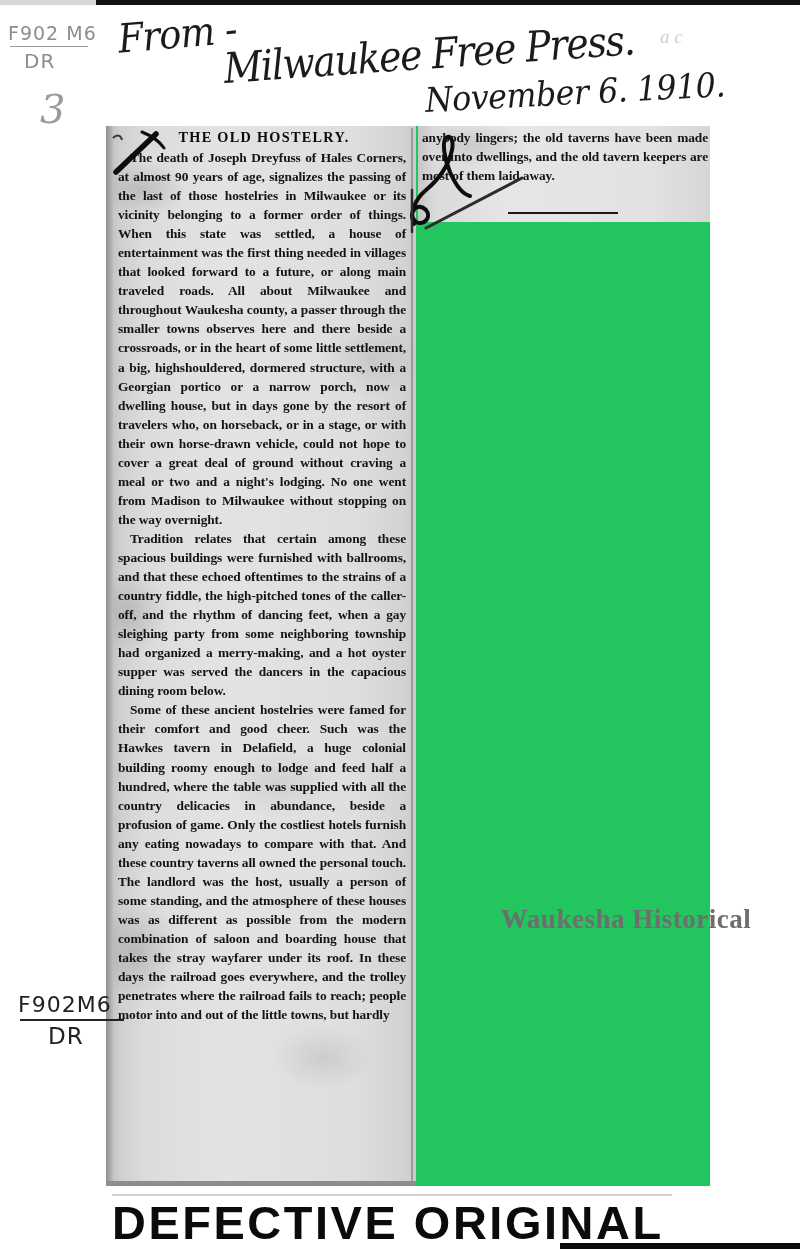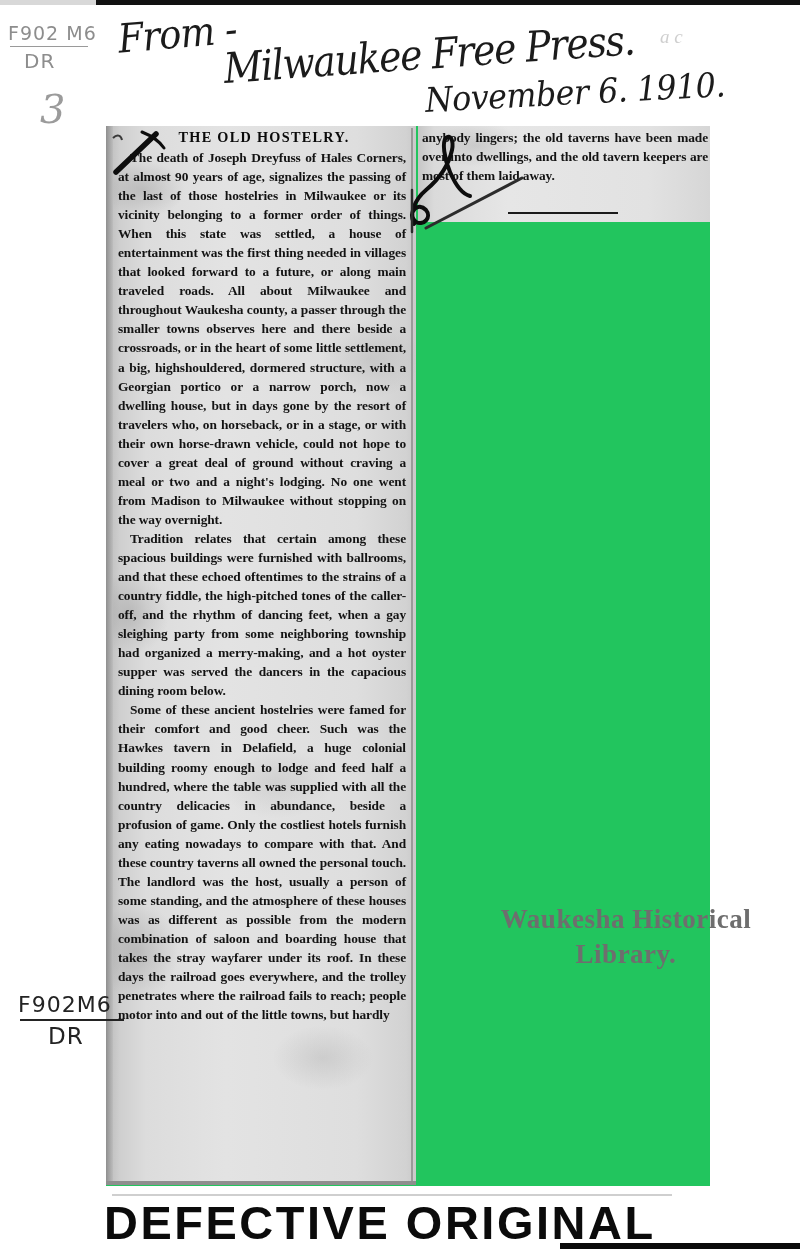--- a/index.html
+++ b/index.html
@@ -272,21 +272,21 @@
   }
   #library-stamp .line2 {
     display: block;
     font-size: 27px;
     letter-spacing: 0.5px;
   }
 
   
   #defective-banner {
     position: absolute;
-    left: 104px;
+    left: 112px;
     top: 1196px;
     width: 688px;
     height: 50px;
   }
   #defective-banner .label {
     position: absolute;
     left: 0px;
     top: 0px;
     font-family: "Liberation Sans", sans-serif;
     font-weight: bold;
@@ -370,21 +370,20 @@
   </svg>
 
   <div class="callnum" id="callnum-bottom">
     <span>F902M6</span>
     <span class="rule"></span>
     <span class="den">DR</span>
   </div>
 
   <div id="library-stamp">
     <span class="line1">Waukesha Historical</span>
-    <span class="line2">Library.</span>
   </div>
 
   <div id="defective-topline"></div>
   <div id="defective-banner">
     <span class="label">DEFECTIVE ORIGINAL</span>
   </div>
   <div id="defective-underline"></div>
 
 </div>
 

